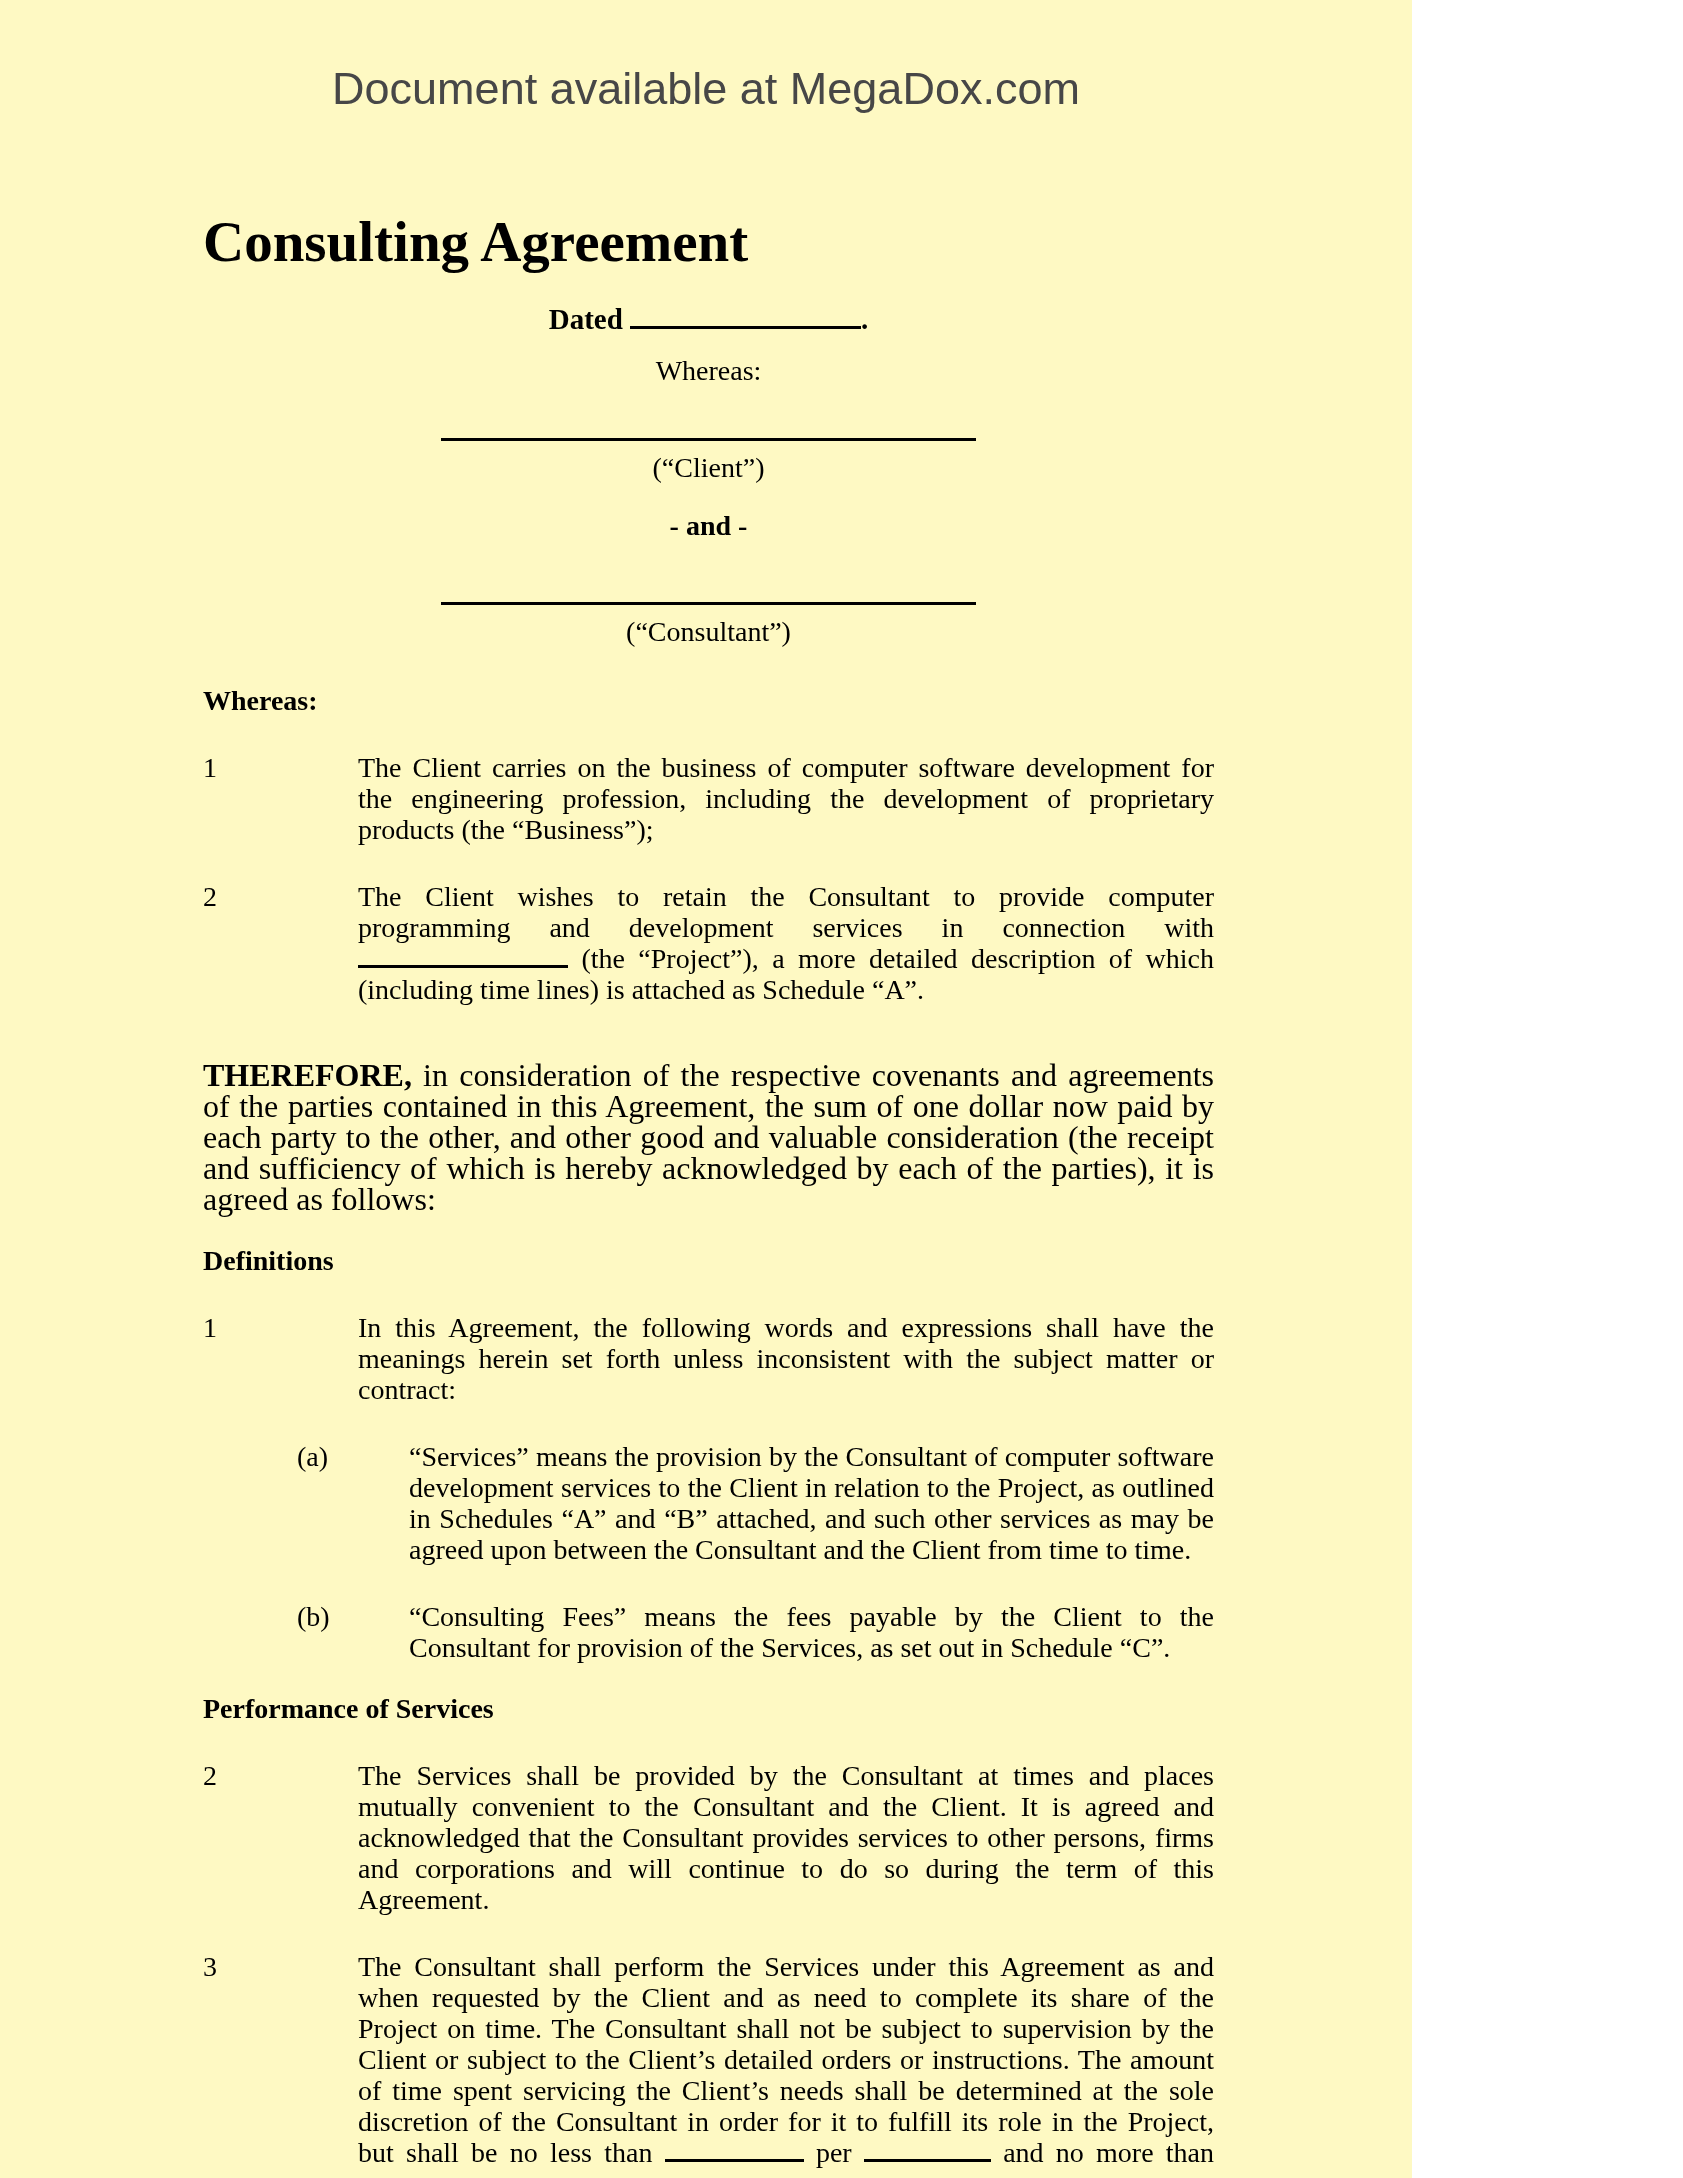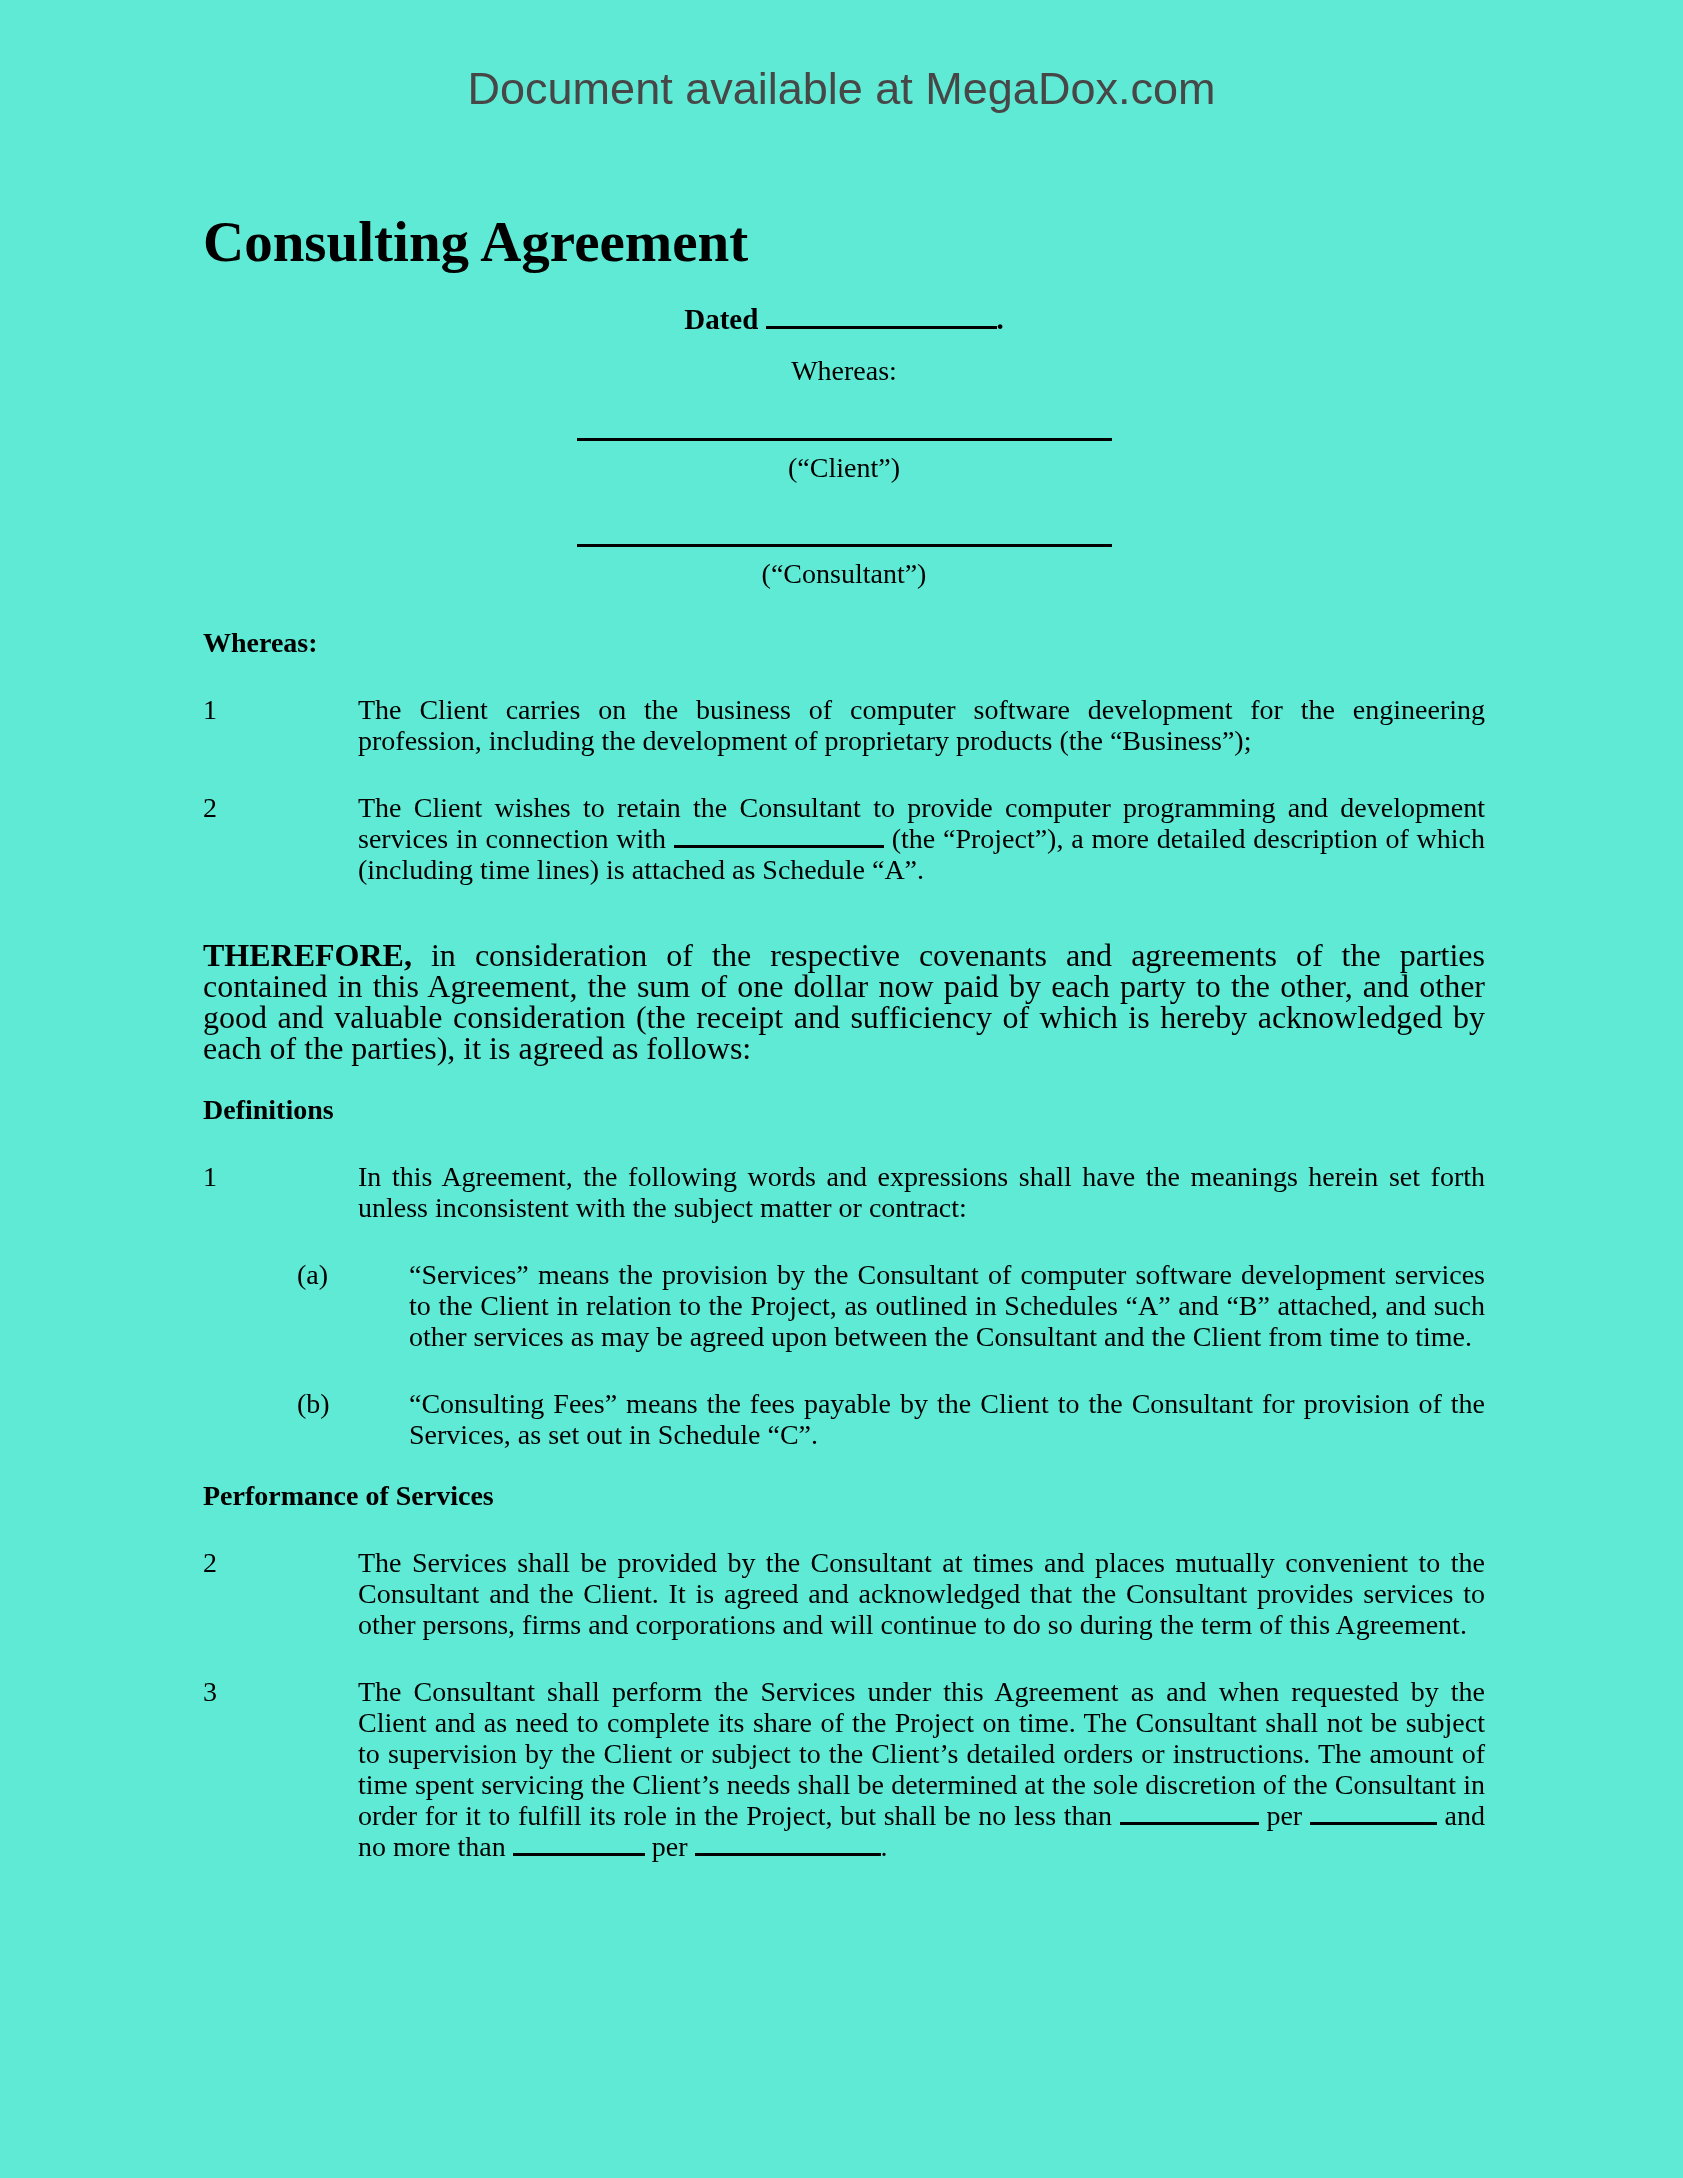--- a/index.html
+++ b/index.html
@@ -1,20 +1,20 @@
 <!DOCTYPE html>
 <html><head>
 <meta charset="utf-8">
 <style>
   html, body { margin: 0; padding: 0; background: #ffffff; }
   .page {
     position: relative;
-    width: 1683px;
+    width: 1412px;
     height: 2178px;
-    background: #5eead4;
+    background: #fef9c3;
     color: #000000;
     font-family: "Liberation Serif", serif;
     overflow: hidden;
   }
   .watermark {
     padding-top: 63px;
     text-align: center;
     font-family: "Liberation Sans", sans-serif;
     font-size: 45px;
     line-height: 51px;
@@ -135,20 +135,21 @@
     <div class="dated-line">
       <span>Dated</span>
       <span class="blank w-dated"></span><span>.</span>
     </div>
 
     <div class="between-line">Whereas:</div>
 
     <div class="party-rule"></div>
     <div class="party-name">(“Client”)</div>
 
+    <div class="and-separator">- and -</div>
 
     <div class="party-rule second"></div>
     <div class="party-name">(“Consultant”)</div>
 
     <div class="heading">Whereas:</div>
 
     <div class="item">
       <div class="num">1</div>
       <div class="body">The Client carries on the business of computer software development for the engineering profession, including the development of proprietary products (the “Business”);</div>
     </div>

